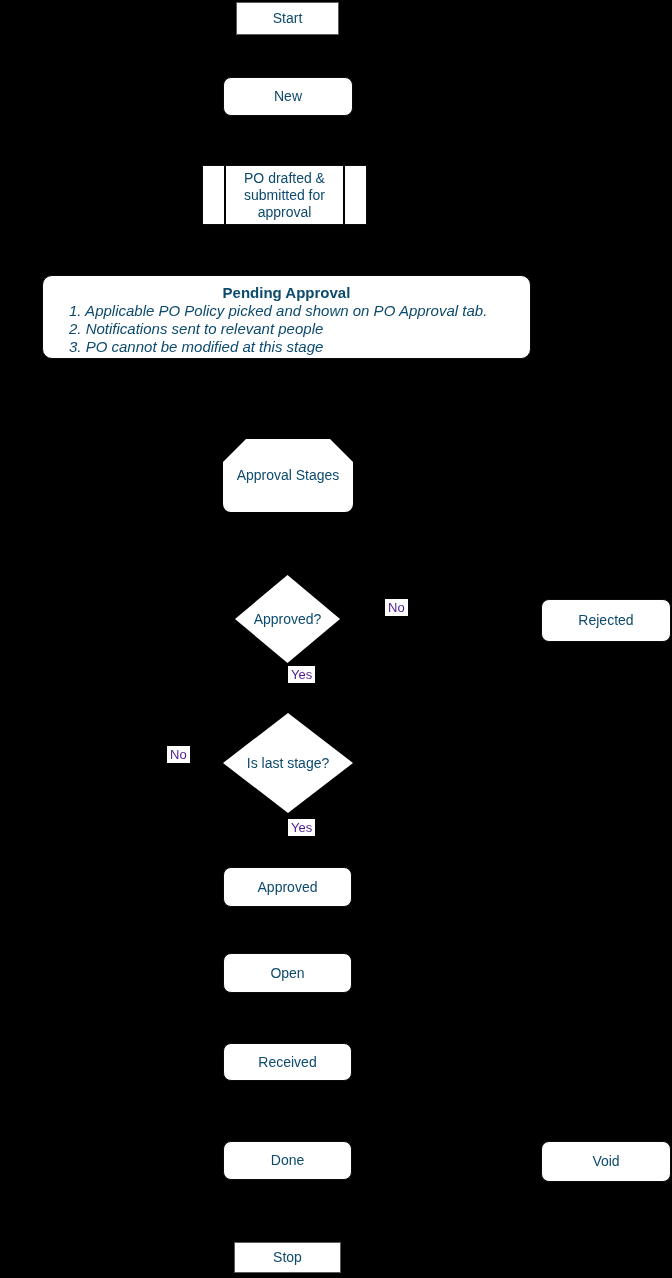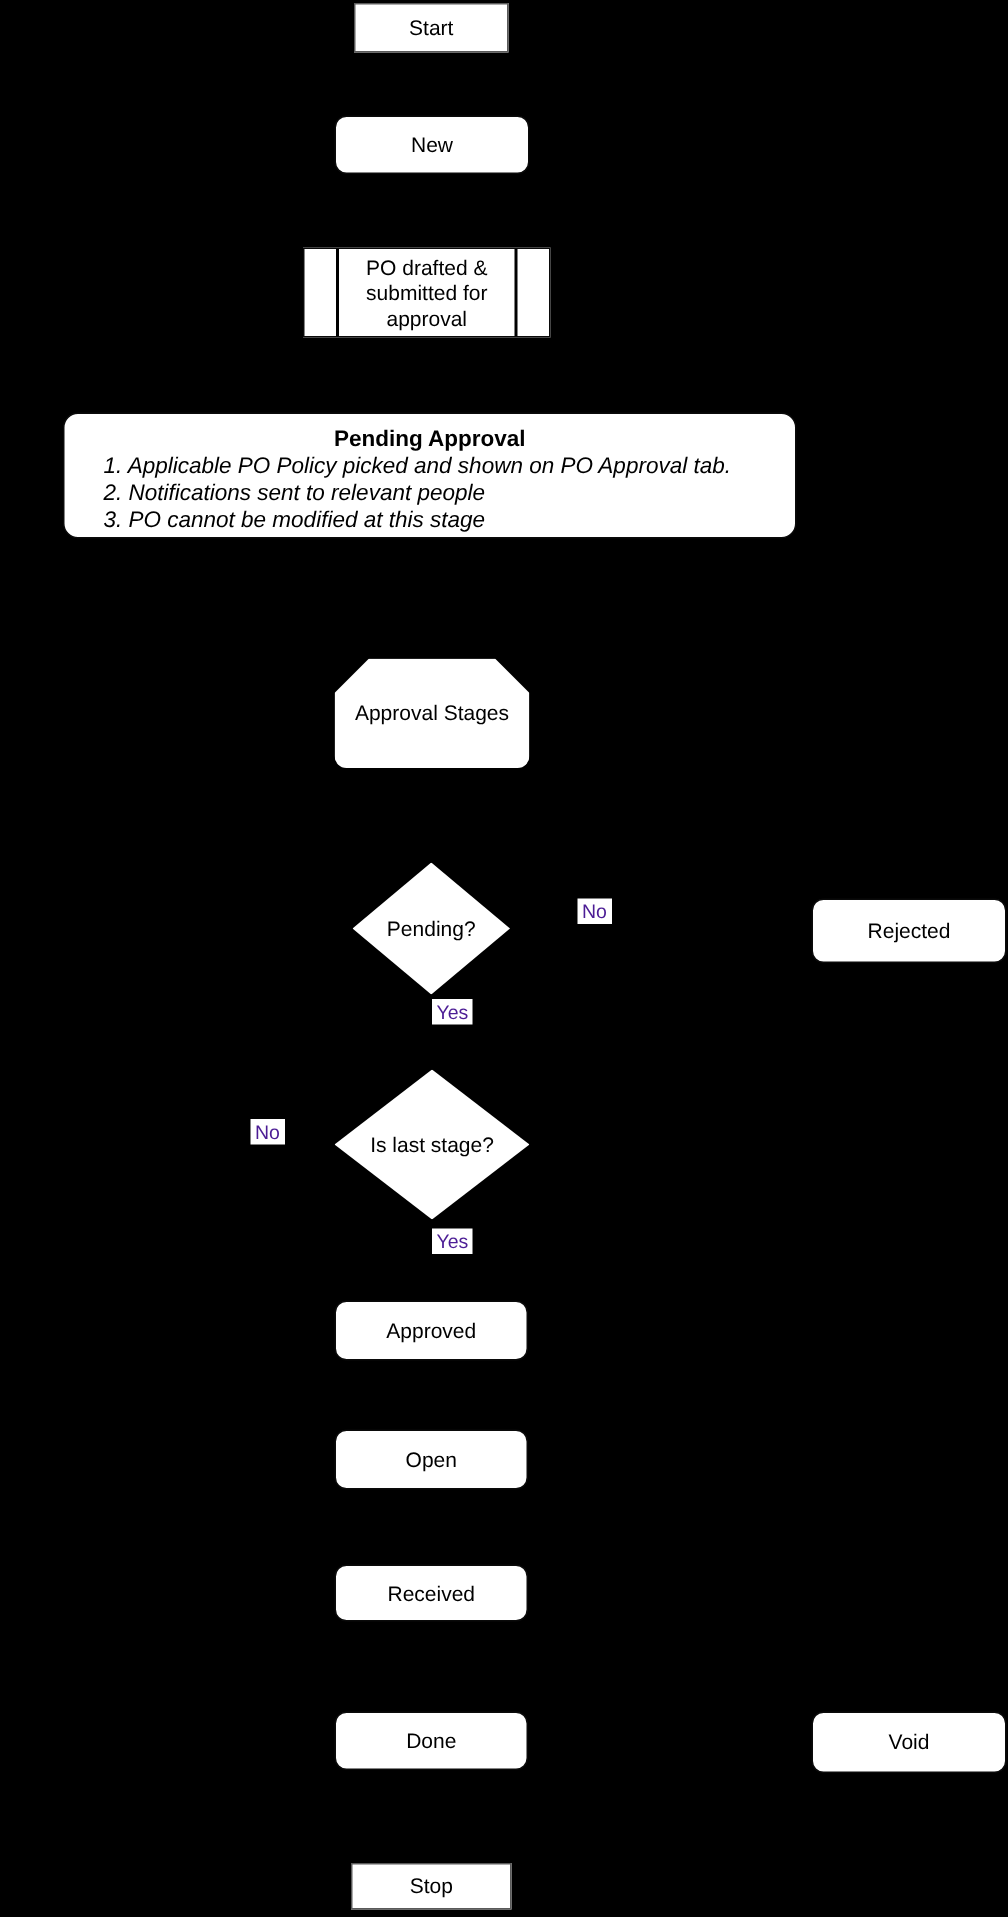--- a/index.html
+++ b/index.html
@@ -12,21 +12,21 @@
     width: 672px;
     height: 1278px;
     background: #000000;
     font-family: "Liberation Sans", sans-serif;
     color: #000000;
     overflow: hidden;
   }
   .shape {
     position: absolute;
     background: #ffffff;
-    color: #000000;
+    color: #0c4a6e;
     display: flex;
     align-items: center;
     justify-content: center;
     text-align: center;
     font-size: 14px;
     line-height: 17px;
     box-sizing: border-box;
   }
   .rect {
     border: 1px solid #5a5a5a;
@@ -127,21 +127,21 @@
     <div class="note-item">1. Applicable PO Policy picked and shown on PO Approval tab.</div>
     <div class="note-item">2. Notifications sent to relevant people</div>
     <div class="note-item">3. PO cannot be modified at this stage</div>
   </div>
 
   <div class="shape loop-limit n-stages">
     <span>Approval Stages</span>
   </div>
 
   <div class="shape diamond n-approvedq">
-    <span>Pending?</span>
+    <span>Approved?</span>
   </div>
 
   <div class="edge-label l-no1">No</div>
   <div class="edge-label l-yes1">Yes</div>
 
   <div class="shape rounded n-rejected">
     <span>Rejected</span>
   </div>
 
   <div class="shape diamond n-laststage">

